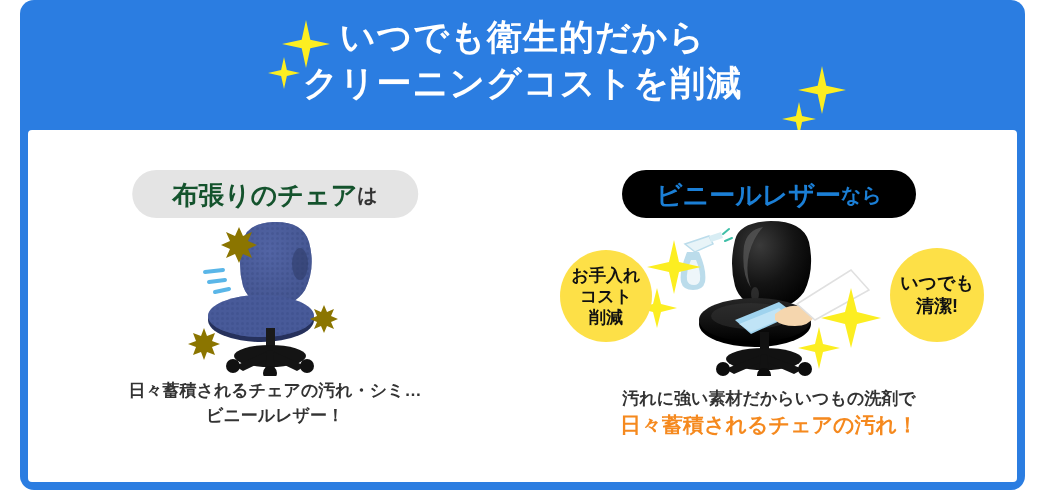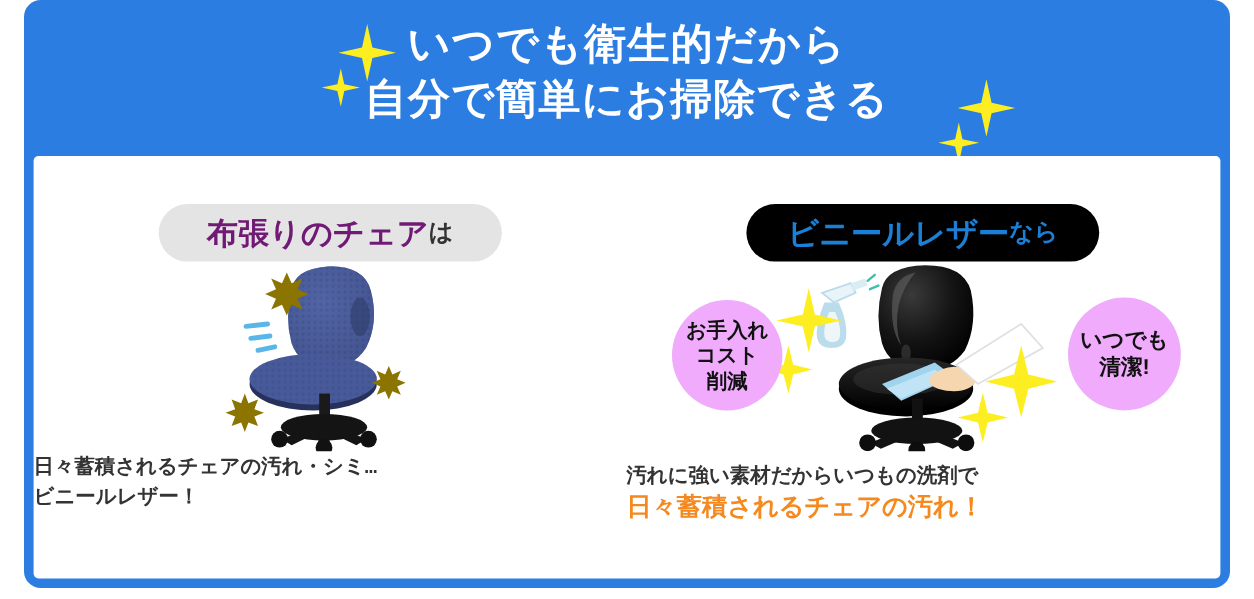--- a/index.html
+++ b/index.html
@@ -52,43 +52,43 @@
 
   
   .pill{
     position:absolute;top:40px;left:50%;transform:translateX(-50%);
     border-radius:26px;height:48px;line-height:48px;
     white-space:nowrap;text-align:center;
     box-sizing:border-box;
   }
   .pill-gray{background:#E4E4E4;padding:0 40px;}
   .pill-green{background:#000000;padding:0 34px;}
-  .pill-gray .big{color:#701a75;font-weight:bold;font-size:26px;vertical-align:middle;}
+  .pill-gray .big{color:#14532d;font-weight:bold;font-size:26px;vertical-align:middle;}
   .pill-gray .small{color:#333333;font-weight:bold;font-size:20px;vertical-align:middle;}
   .pill-green .big{color:#1B7FD6;font-weight:bold;font-size:26px;vertical-align:middle;}
   .pill-green .small{color:#1B7FD6;font-weight:bold;font-size:20px;vertical-align:middle;}
 
   
   .art{position:absolute;left:0;top:86px;width:494px;height:160px;}
   .art svg{display:block;margin:0 auto;}
 
   
   .circle{
-    position:absolute;border-radius:50%;background:#f0abfc;
+    position:absolute;border-radius:50%;background:#fde047;
     display:flex;flex-direction:column;align-items:center;justify-content:center;
     color:#111111;font-weight:bold;text-align:right;
   }
   .circle.c-left{left:38px;top:120px;width:92px;height:92px;}
   .circle.c-right{left:368px;top:118px;width:94px;height:94px;}
   .circle .ln{display:block;font-size:17px;line-height:21px;white-space:nowrap;}
   .circle.c-right .ln{font-size:18px;line-height:23px;}
 
   
   .caption{
-    position:absolute;left:0;width:494px;font-family:Liberation Mono, monospace;
+    position:absolute;left:0;width:494px;text-align:center;
   }
   .caption.left-cap{top:248px;}
   .caption.right-cap{top:256px;}
   .cap-line{
     color:#333333;font-weight:bold;font-size:17px;line-height:25px;white-space:nowrap;
   }
   .cap-line.accent{color:#F5891E;font-size:21px;line-height:28px;}
 </style>
 </head>
 <body>
@@ -97,21 +97,21 @@
 
   <div class="frame"></div>
 
   <div class="header">
     <div class="star s1"></div>
     <div class="star s2"></div>
     <div class="star s3"></div>
     <div class="star s4"></div>
     <div class="title-wrap">
       <div class="title-line">いつでも衛生的だから</div>
-      <div class="title-line">自分で簡単にお掃除できる</div>
+      <div class="title-line">クリーニングコストを削減</div>
     </div>
   </div>
 
   <div class="panel">
     <div class="cols">
 
       <div class="col">
 
         <div class="pill pill-gray">
           <span class="big">布張りのチェア</span><span class="small">は</span>

